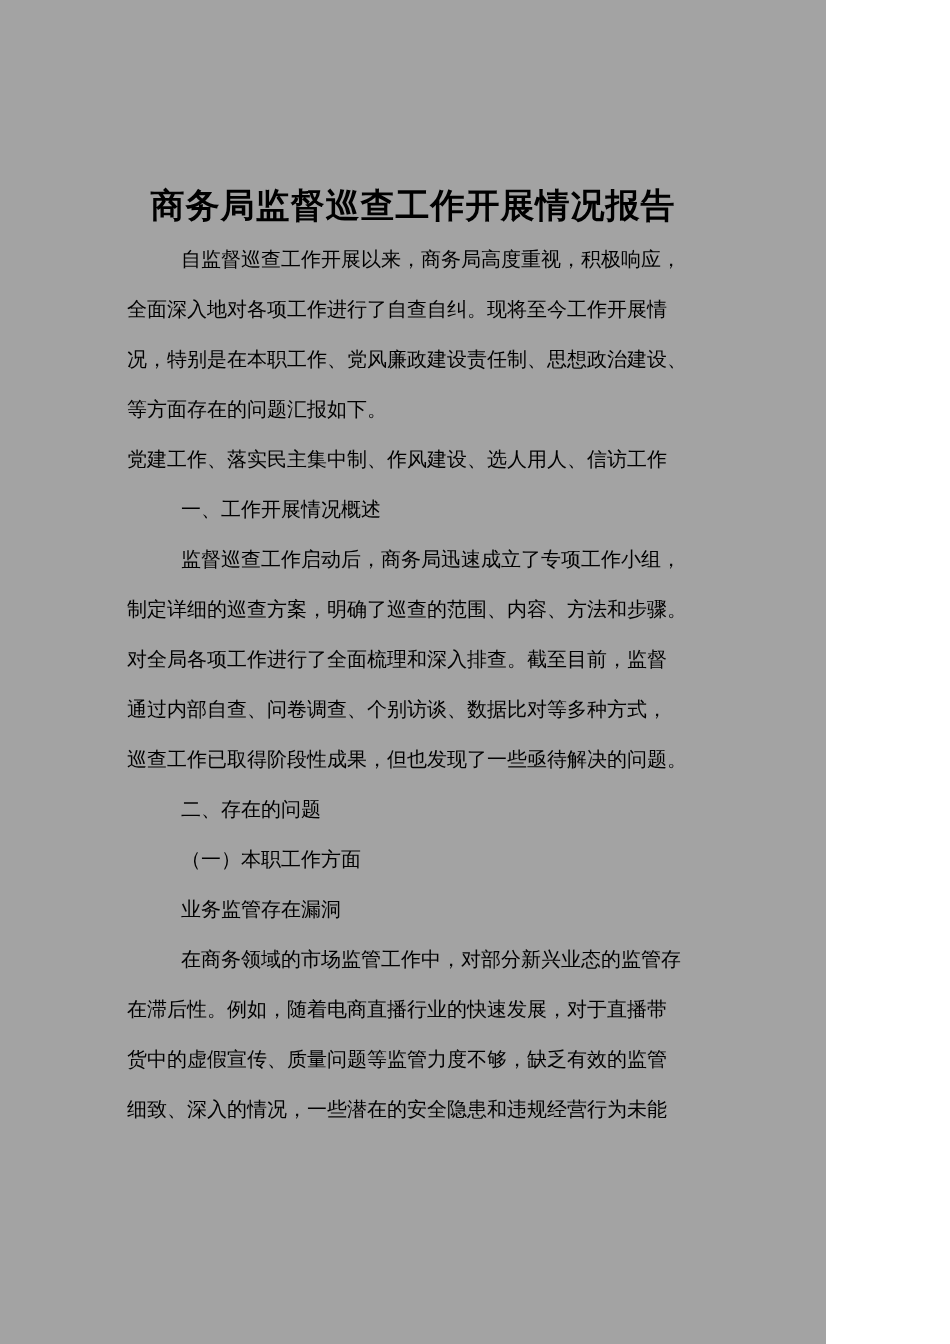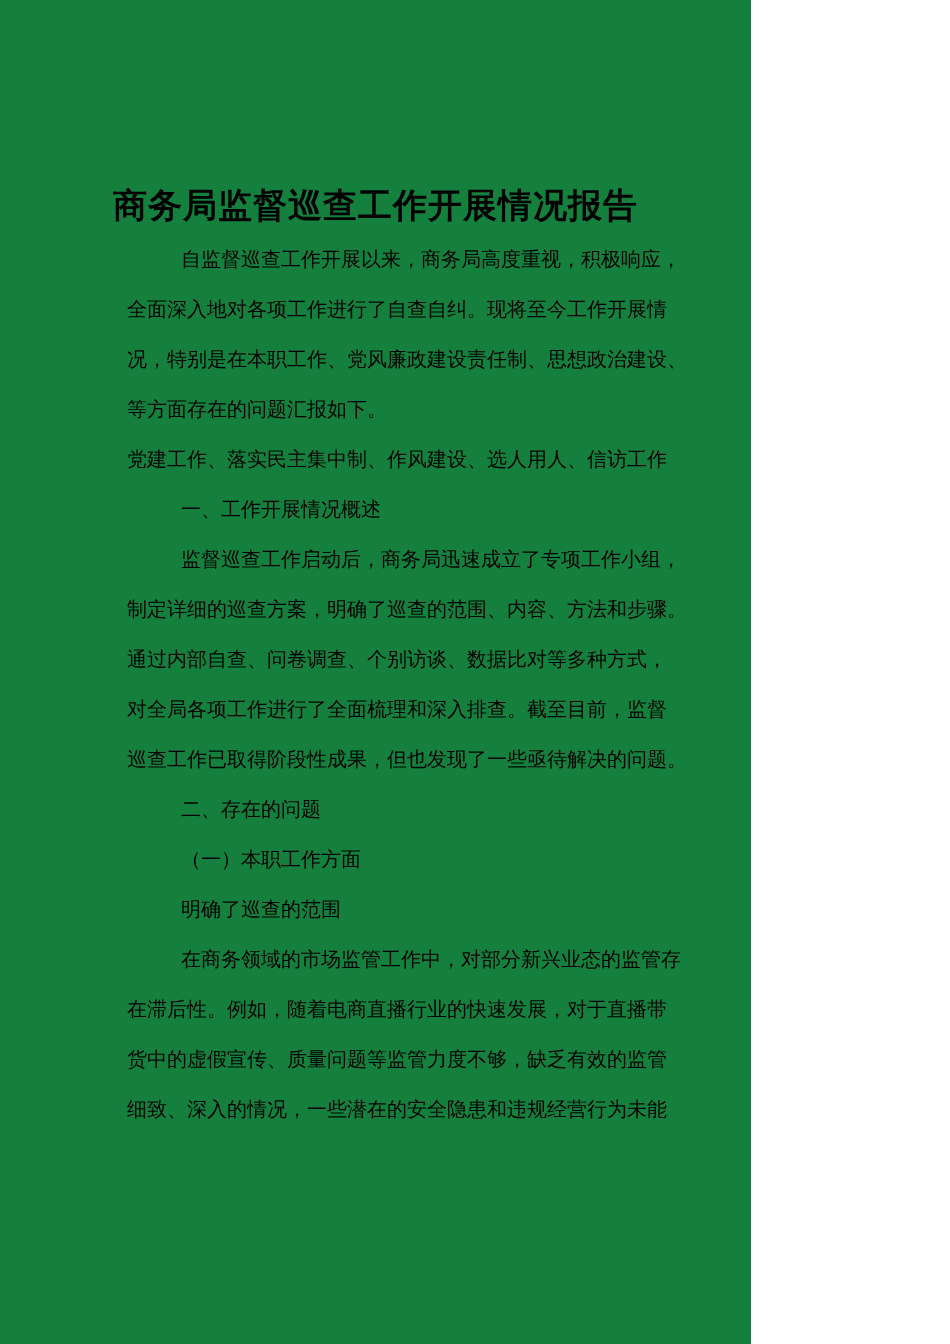--- a/index.html
+++ b/index.html
@@ -1,21 +1,21 @@
 <!DOCTYPE html>
 <html><head>
 <meta charset="utf-8">
 <style>
   * { margin: 0; padding: 0; box-sizing: border-box; }
   html, body { background: #ffffff; }
   .page {
     position: relative;
-    width: 751px;
+    width: 826px;
     height: 1344px;
-    background: #15803d;
+    background: #a3a3a3;
     color: #000000;
     font-family: "Liberation Sans", "DejaVu Sans", sans-serif;
     padding: 176px 88px 0 127px;
     overflow: hidden;
   }
   .doc-title {
     font-size: 34px;
     font-weight: bold;
     line-height: 58px;
     text-align: center;
@@ -43,24 +43,24 @@
   <h1 class="doc-title">商务局监督巡查工作开展情况报告</h1>
   <div class="doc-body">
     <div class="text-line indent">自监督巡查工作开展以来，商务局高度重视，积极响应，</div>
     <div class="text-line">全面深入地对各项工作进行了自查自纠。现将至今工作开展情</div>
     <div class="text-line">况，特别是在本职工作、党风廉政建设责任制、思想政治建设、</div>
     <div class="text-line">等方面存在的问题汇报如下。</div>
     <div class="text-line">党建工作、落实民主集中制、作风建设、选人用人、信访工作</div>
     <div class="text-line indent">一、工作开展情况概述</div>
     <div class="text-line indent">监督巡查工作启动后，商务局迅速成立了专项工作小组，</div>
     <div class="text-line">制定详细的巡查方案，明确了巡查的范围、内容、方法和步骤。</div>
+    <div class="text-line">对全局各项工作进行了全面梳理和深入排查。截至目前，监督</div>
     <div class="text-line">通过内部自查、问卷调查、个别访谈、数据比对等多种方式，</div>
-    <div class="text-line">对全局各项工作进行了全面梳理和深入排查。截至目前，监督</div>
     <div class="text-line">巡查工作已取得阶段性成果，但也发现了一些亟待解决的问题。</div>
     <div class="text-line indent">二、存在的问题</div>
     <div class="text-line indent">（一）本职工作方面</div>
-    <div class="text-line indent">明确了巡查的范围</div>
+    <div class="text-line indent">业务监管存在漏洞</div>
     <div class="text-line indent">在商务领域的市场监管工作中，对部分新兴业态的监管存</div>
     <div class="text-line">在滞后性。例如，随着电商直播行业的快速发展，对于直播带</div>
     <div class="text-line">货中的虚假宣传、质量问题等监管力度不够，缺乏有效的监管</div>
     <div class="text-line">细致、深入的情况，一些潜在的安全隐患和违规经营行为未能</div>
   </div>
 </div>
 
 </body></html>

